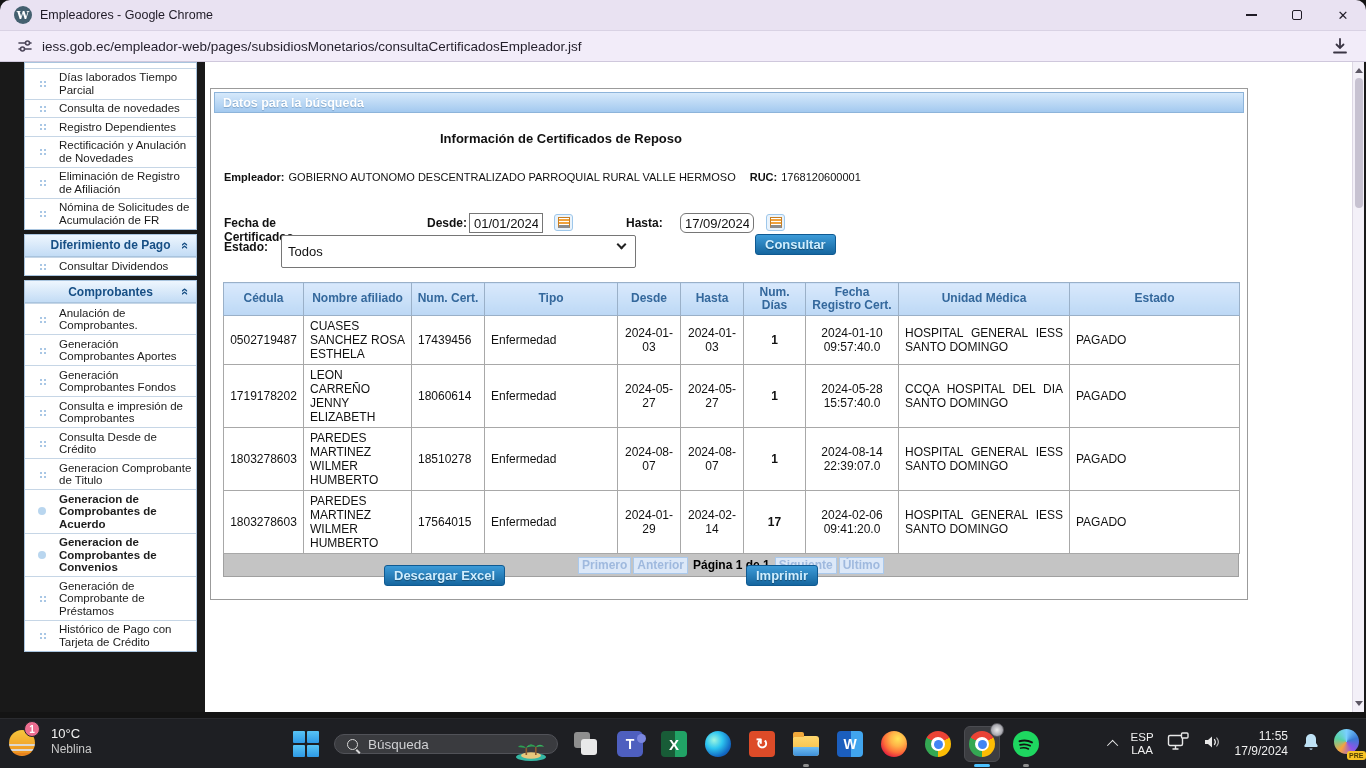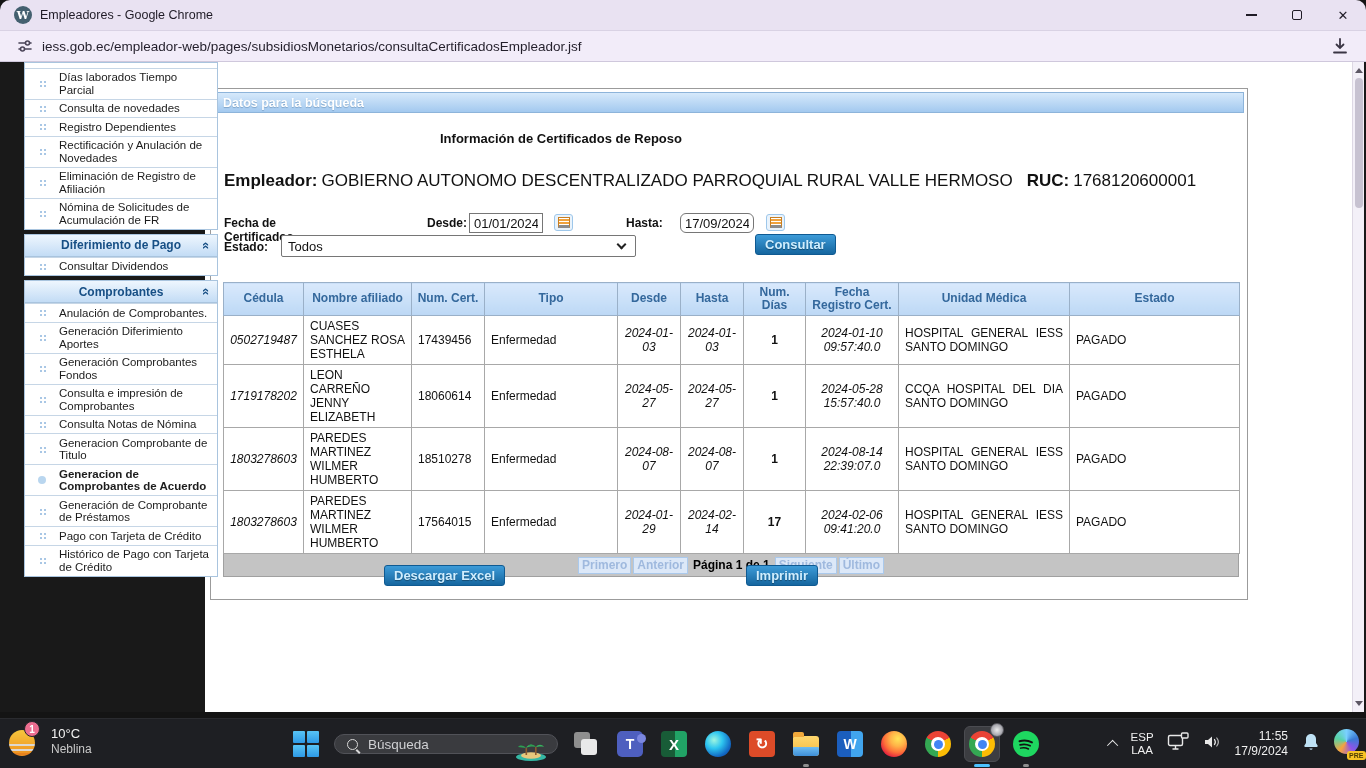--- a/index.html
+++ b/index.html
@@ -33,21 +33,21 @@
 
   
   .vscroll { position:absolute; left:1352px; top:0; width:12px; height:650px;
     background:#f3f0f8; border-left:1px solid #ddd8e4; }
   .sarrow { position:absolute; left:2px; width:0; height:0; border-left:4px solid transparent; border-right:4px solid transparent; }
   .sarrow.up { top:6px; border-bottom:5px solid #5c5764; }
   .sarrow.down { bottom:6px; border-top:5px solid #5c5764; }
   .sthumb { position:absolute; left:2px; top:16px; width:8px; height:130px; background:#c7c2d1; border-radius:4px; }
 
   
-  .sidebar { position:absolute; left:24px; top:0; width:194px; }
+  .sidebar { position:absolute; left:24px; top:0; width:173px; }
   .sb-group { background:#fff; border:1px solid #a9c4de; margin-bottom:4px; overflow:hidden; }
   .sb-header { height:22px; display:flex; align-items:center; justify-content:center; position:relative;
     background:linear-gradient(#eef6fe,#c3dcf5); border-bottom:1px solid #a9c4de;
     font-size:12px; font-weight:bold; color:#174f85; }
   .sb-chev { position:absolute; right:7px; top:3px; display:inline-block; transform:rotate(90deg);
     font-size:13px; font-weight:bold; color:#174f85; }
   .sb-item { display:flex; align-items:center; border-top:1px solid #c6d6e6; padding:2.5px 2px 2.5px 0;
     font-size:11.5px; line-height:12.5px; color:#1c1c1c; background:#fff; }
   .sb-item:first-child { border-top:none; }
   .sb-item.cut { margin-top:-13px; }
@@ -60,54 +60,54 @@
   .sb-label { flex:1; padding-right:2px; }
 
   
   .panel { position:absolute; left:5px; top:26px; width:1038px; height:512px;
     border:1px solid #9b9b9b; background:#fff; }
   .panel-header { margin:3px; height:21px; display:flex; align-items:center; padding-left:8px;
     background:linear-gradient(#d6e9fb,#a3c9ef); border:1px solid #8db4da;
     color:#ffffff; font-weight:bold; font-size:12.5px; text-shadow:0 1px 1px #7fa4c9; }
   .page-title { position:absolute; left:0; top:42px; width:700px; text-align:center;
     font-size:13px; font-weight:bold; color:#111; }
-  .emp-row { position:absolute; left:13px; top:82px; font-size:17px; color:#111; }
+  .emp-row { position:absolute; left:13px; top:82px; font-size:11px; color:#111; }
   .emp-row b { margin-right:4px; }
   .emp-row .ruc-l { margin-left:14px; }
 
   .lbl { font-weight:bold; font-size:12px; color:#111; }
   .frow-fecha { position:absolute; left:13px; top:124px; height:20px; }
   .pos { position:absolute; top:0; }
   .txtin { height:20px; border:1px solid #767676; font-size:13px; padding:0 4px;
     font-family:"Liberation Sans",sans-serif; color:#111; background:#fff; width:74px; }
   .cal { width:19px; height:17px; border:1px solid #9ec7ea; border-radius:3px; background:#e9f3fc;
     display:inline-flex; align-items:flex-end; justify-content:center; }
   .cal-body { width:12px; height:11px; margin-bottom:2px; background:#f0a23c;
     border:1px solid #c87f22; border-bottom:3px solid #8c8c8c;
     background-image:linear-gradient(#fff 1px, rgba(0,0,0,0) 1px); background-size:100% 3px; }
 
   .frow-estado { position:absolute; left:13px; top:148px; height:22px; width:1010px; }
-  .fake-select { position:absolute; left:57px; top:-2px; width:355px; height:22px; border:1px solid #767676;
+  .fake-select { position:absolute; left:57px; top:-2px; width:355px; height:33px; border:1px solid #767676;
     border-radius:2px; background:#fff; font-size:13px; color:#111; display:flex; align-items:center;
     padding-left:6px; }
   .sel-chev { position:absolute; right:10px; top:5px; width:7px; height:7px;
     border-right:2px solid #222; border-bottom:2px solid #222; transform:rotate(45deg); }
   .btn-blue { display:inline-flex; align-items:center; justify-content:center; height:21px;
     background:linear-gradient(#3d9bd8,#15669f); border:1px solid #0f5a92; border-radius:3px;
     color:#cfeeff; font-weight:bold; font-size:13px; padding:0 9px; text-shadow:0 1px 1px rgba(0,0,0,.35); }
   .btn-consultar { position:absolute; left:531px; top:-3px; }
 
   
   .tbl-wrap { position:absolute; left:12px; top:193px; width:1016px; }
   table.grid { border-collapse:collapse; table-layout:fixed; width:1016px;
     font-size:12px; color:#111; }
   table.grid th { background:linear-gradient(#d9e9fc,#bcd8f5); color:#34689c; font-weight:bold;
     border:1px solid #9ab0c8; padding:2px 3px; height:33px; font-size:12px; line-height:13.5px; }
   table.grid td { border:1px solid #a8a8a8; padding:3px 6px; vertical-align:middle; line-height:14px; }
-  td.al-c { text-align:center;font-style:italic; }
+  td.al-c { text-align:center; }
   td.al-l { text-align:left; }
   td.al-j { text-align:justify; }
   td.al-cb { text-align:center; font-weight:bold; }
   .pagbar { background:#c4c4c4; border:1px solid #a0a0a0; border-top:none; height:23px;
     display:flex; align-items:center; justify-content:center; font-size:12px; }
   .pag-btn { background:#dce8f8; border:1px solid #aac9ec; color:#9fb9de; font-weight:bold;
     padding:0 3px; margin:0 1px; height:17px; display:inline-flex; align-items:center; font-size:12px; }
   .pag-status { font-weight:bold; color:#000; margin:0 4px; }
 
   .btn-excel { position:absolute; left:173px; top:476px; }
@@ -421,63 +421,63 @@
         <div class="sb-item">
           <span class="sb-icon-gutter">
             <span class="dots"></span>
           </span>
           <span class="sb-label">Anulación de Comprobantes.</span>
         </div>
         <div class="sb-item">
           <span class="sb-icon-gutter">
             <span class="dots"></span>
           </span>
-          <span class="sb-label">Generación Diferimiento Aportes</span>
+          <span class="sb-label">Generación Comprobantes Aportes</span>
         </div>
         <div class="sb-item">
           <span class="sb-icon-gutter">
             <span class="dots"></span>
           </span>
           <span class="sb-label">Generación Comprobantes Fondos</span>
         </div>
         <div class="sb-item">
           <span class="sb-icon-gutter">
             <span class="dots"></span>
           </span>
           <span class="sb-label">Consulta e impresión de Comprobantes</span>
         </div>
         <div class="sb-item">
           <span class="sb-icon-gutter">
             <span class="dots"></span>
           </span>
-          <span class="sb-label">Consulta Notas de Nómina</span>
+          <span class="sb-label">Consulta Desde de Crédito</span>
         </div>
         <div class="sb-item">
           <span class="sb-icon-gutter">
             <span class="dots"></span>
           </span>
           <span class="sb-label">Generacion Comprobante de Titulo</span>
         </div>
         <div class="sb-item bold">
           <span class="sb-icon-gutter">
             <span class="bullet"></span>
           </span>
           <span class="sb-label">Generacion de Comprobantes de Acuerdo</span>
         </div>
+        <div class="sb-item bold">
+          <span class="sb-icon-gutter">
+            <span class="bullet"></span>
+          </span>
+          <span class="sb-label">Generacion de Comprobantes de Convenios</span>
+        </div>
         <div class="sb-item">
           <span class="sb-icon-gutter">
             <span class="dots"></span>
           </span>
           <span class="sb-label">Generación de Comprobante de Préstamos</span>
-        </div>
-        <div class="sb-item">
-          <span class="sb-icon-gutter">
-            <span class="dots"></span>
-          </span>
-          <span class="sb-label">Pago con Tarjeta de Crédito</span>
         </div>
         <div class="sb-item">
           <span class="sb-icon-gutter">
             <span class="dots"></span>
           </span>
           <span class="sb-label">Histórico de Pago con Tarjeta de Crédito</span>
         </div>
       </div>
     </div>
 

